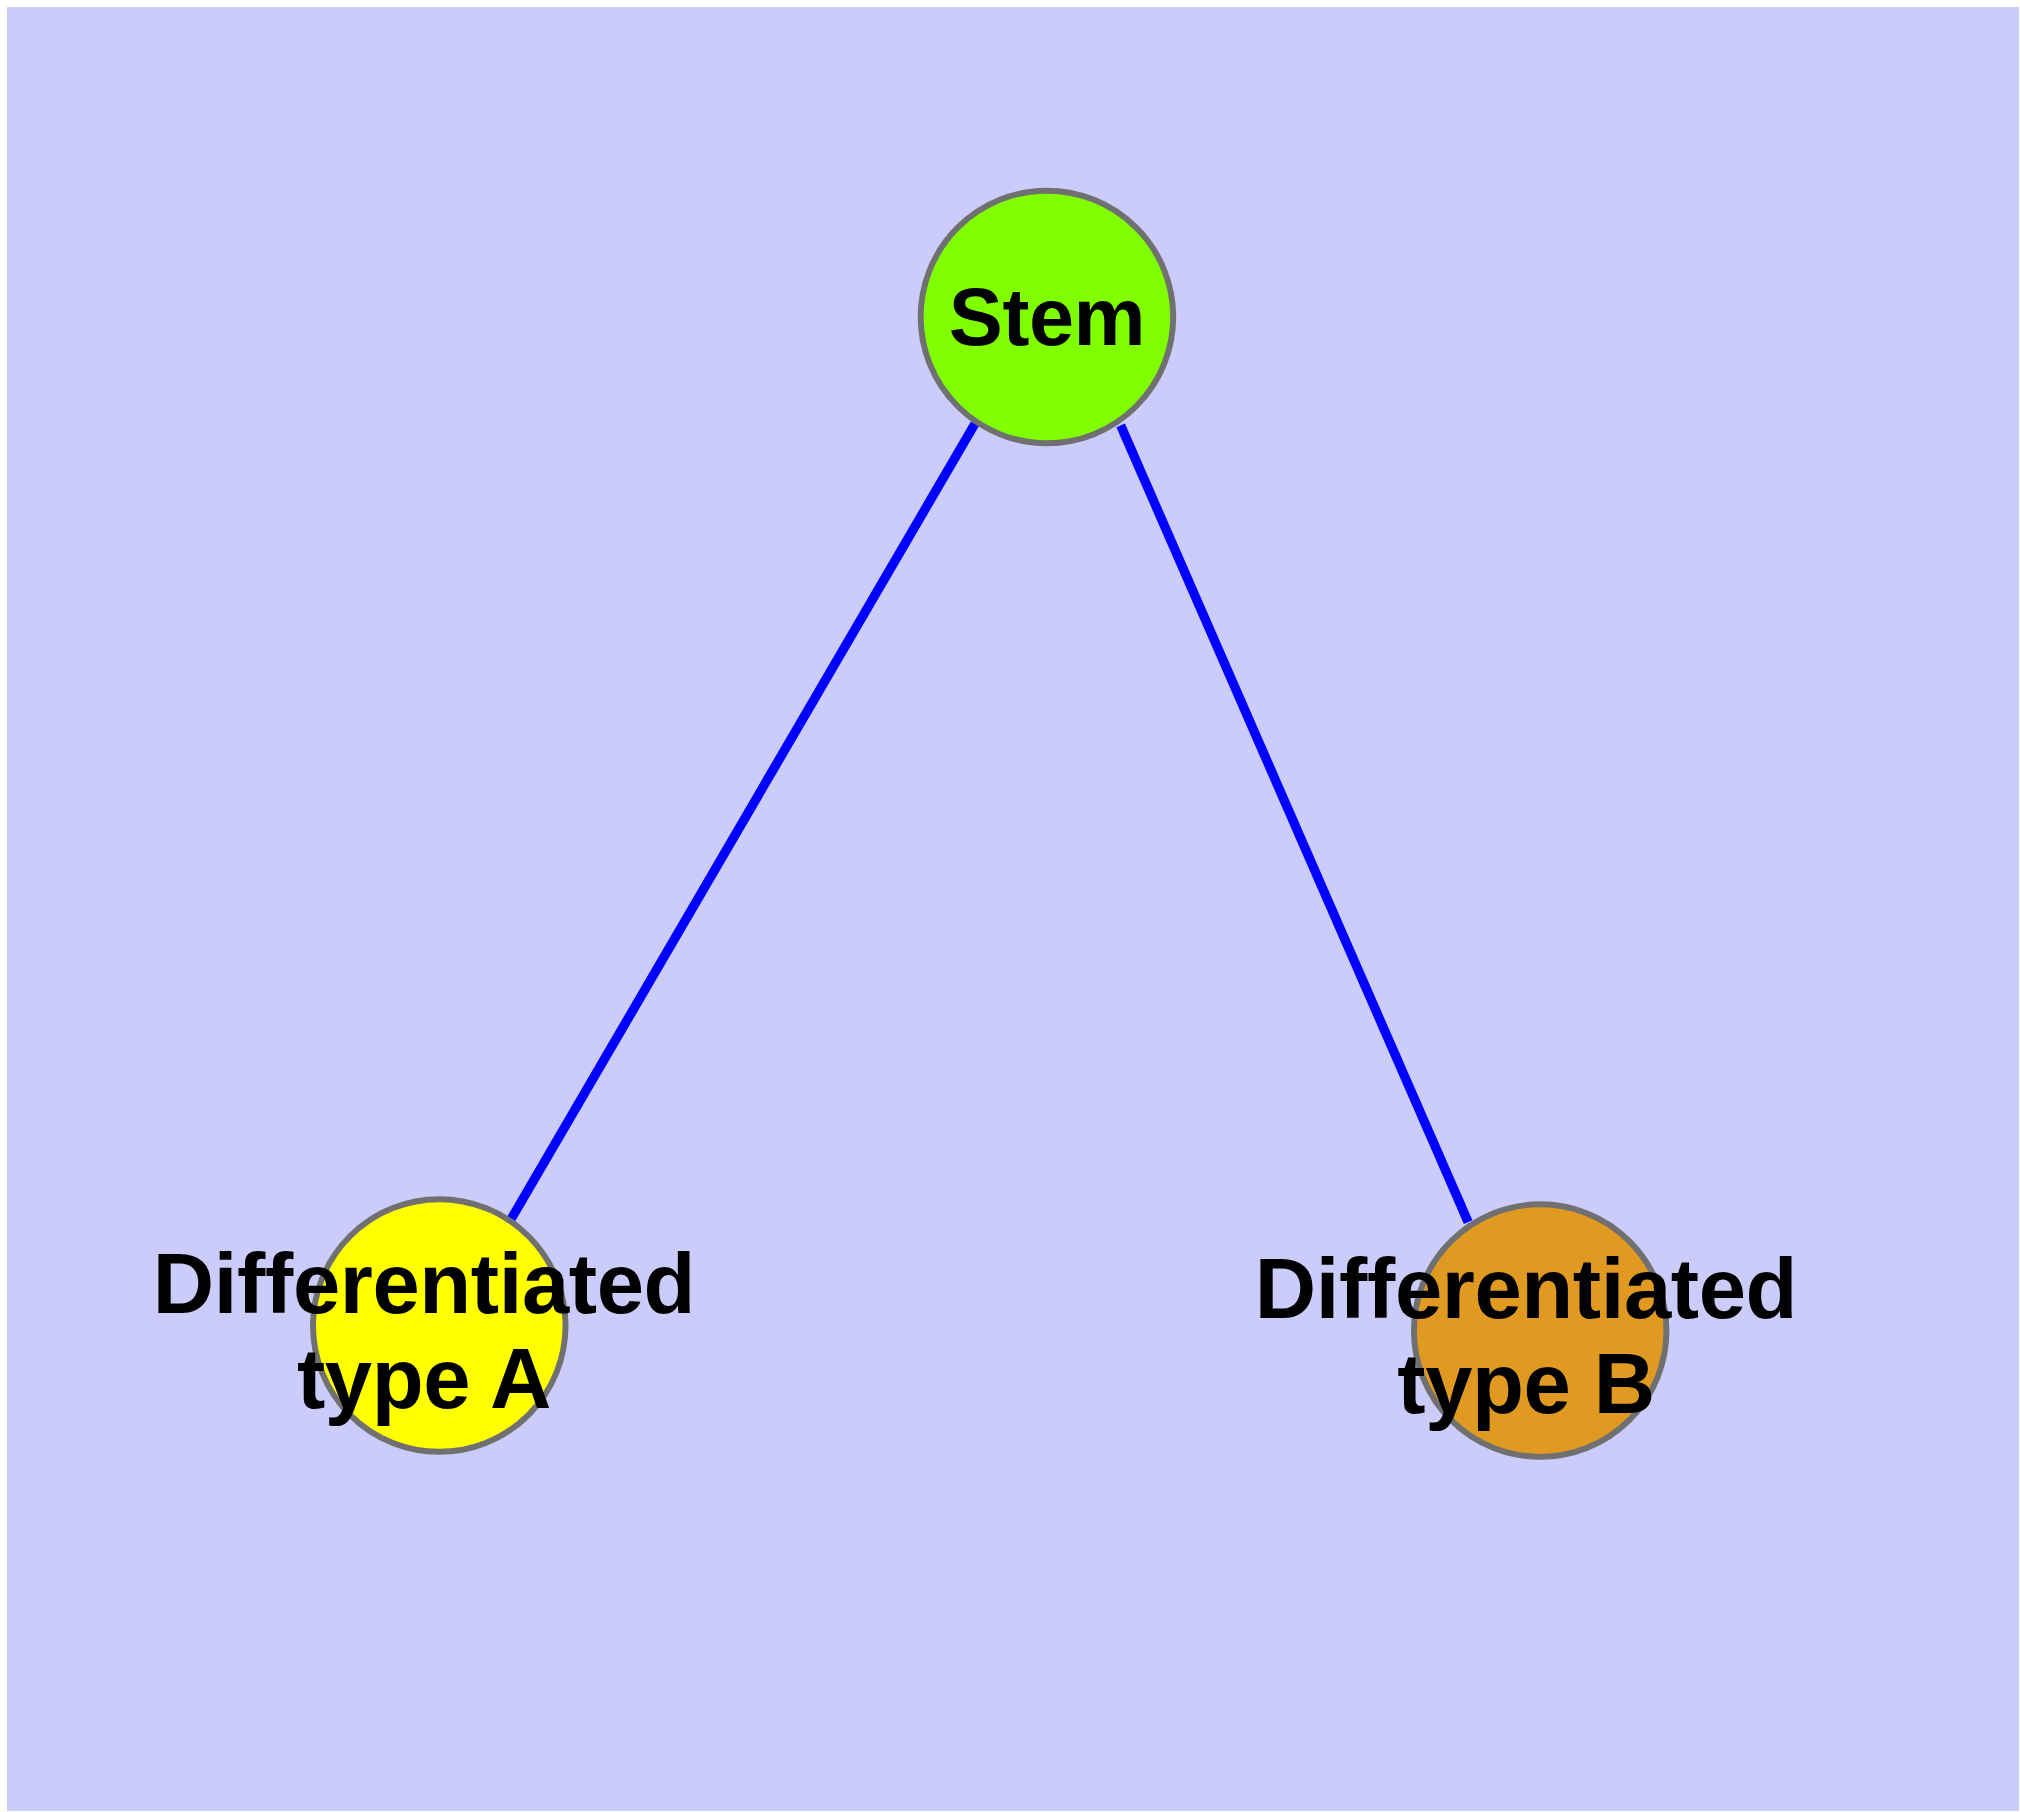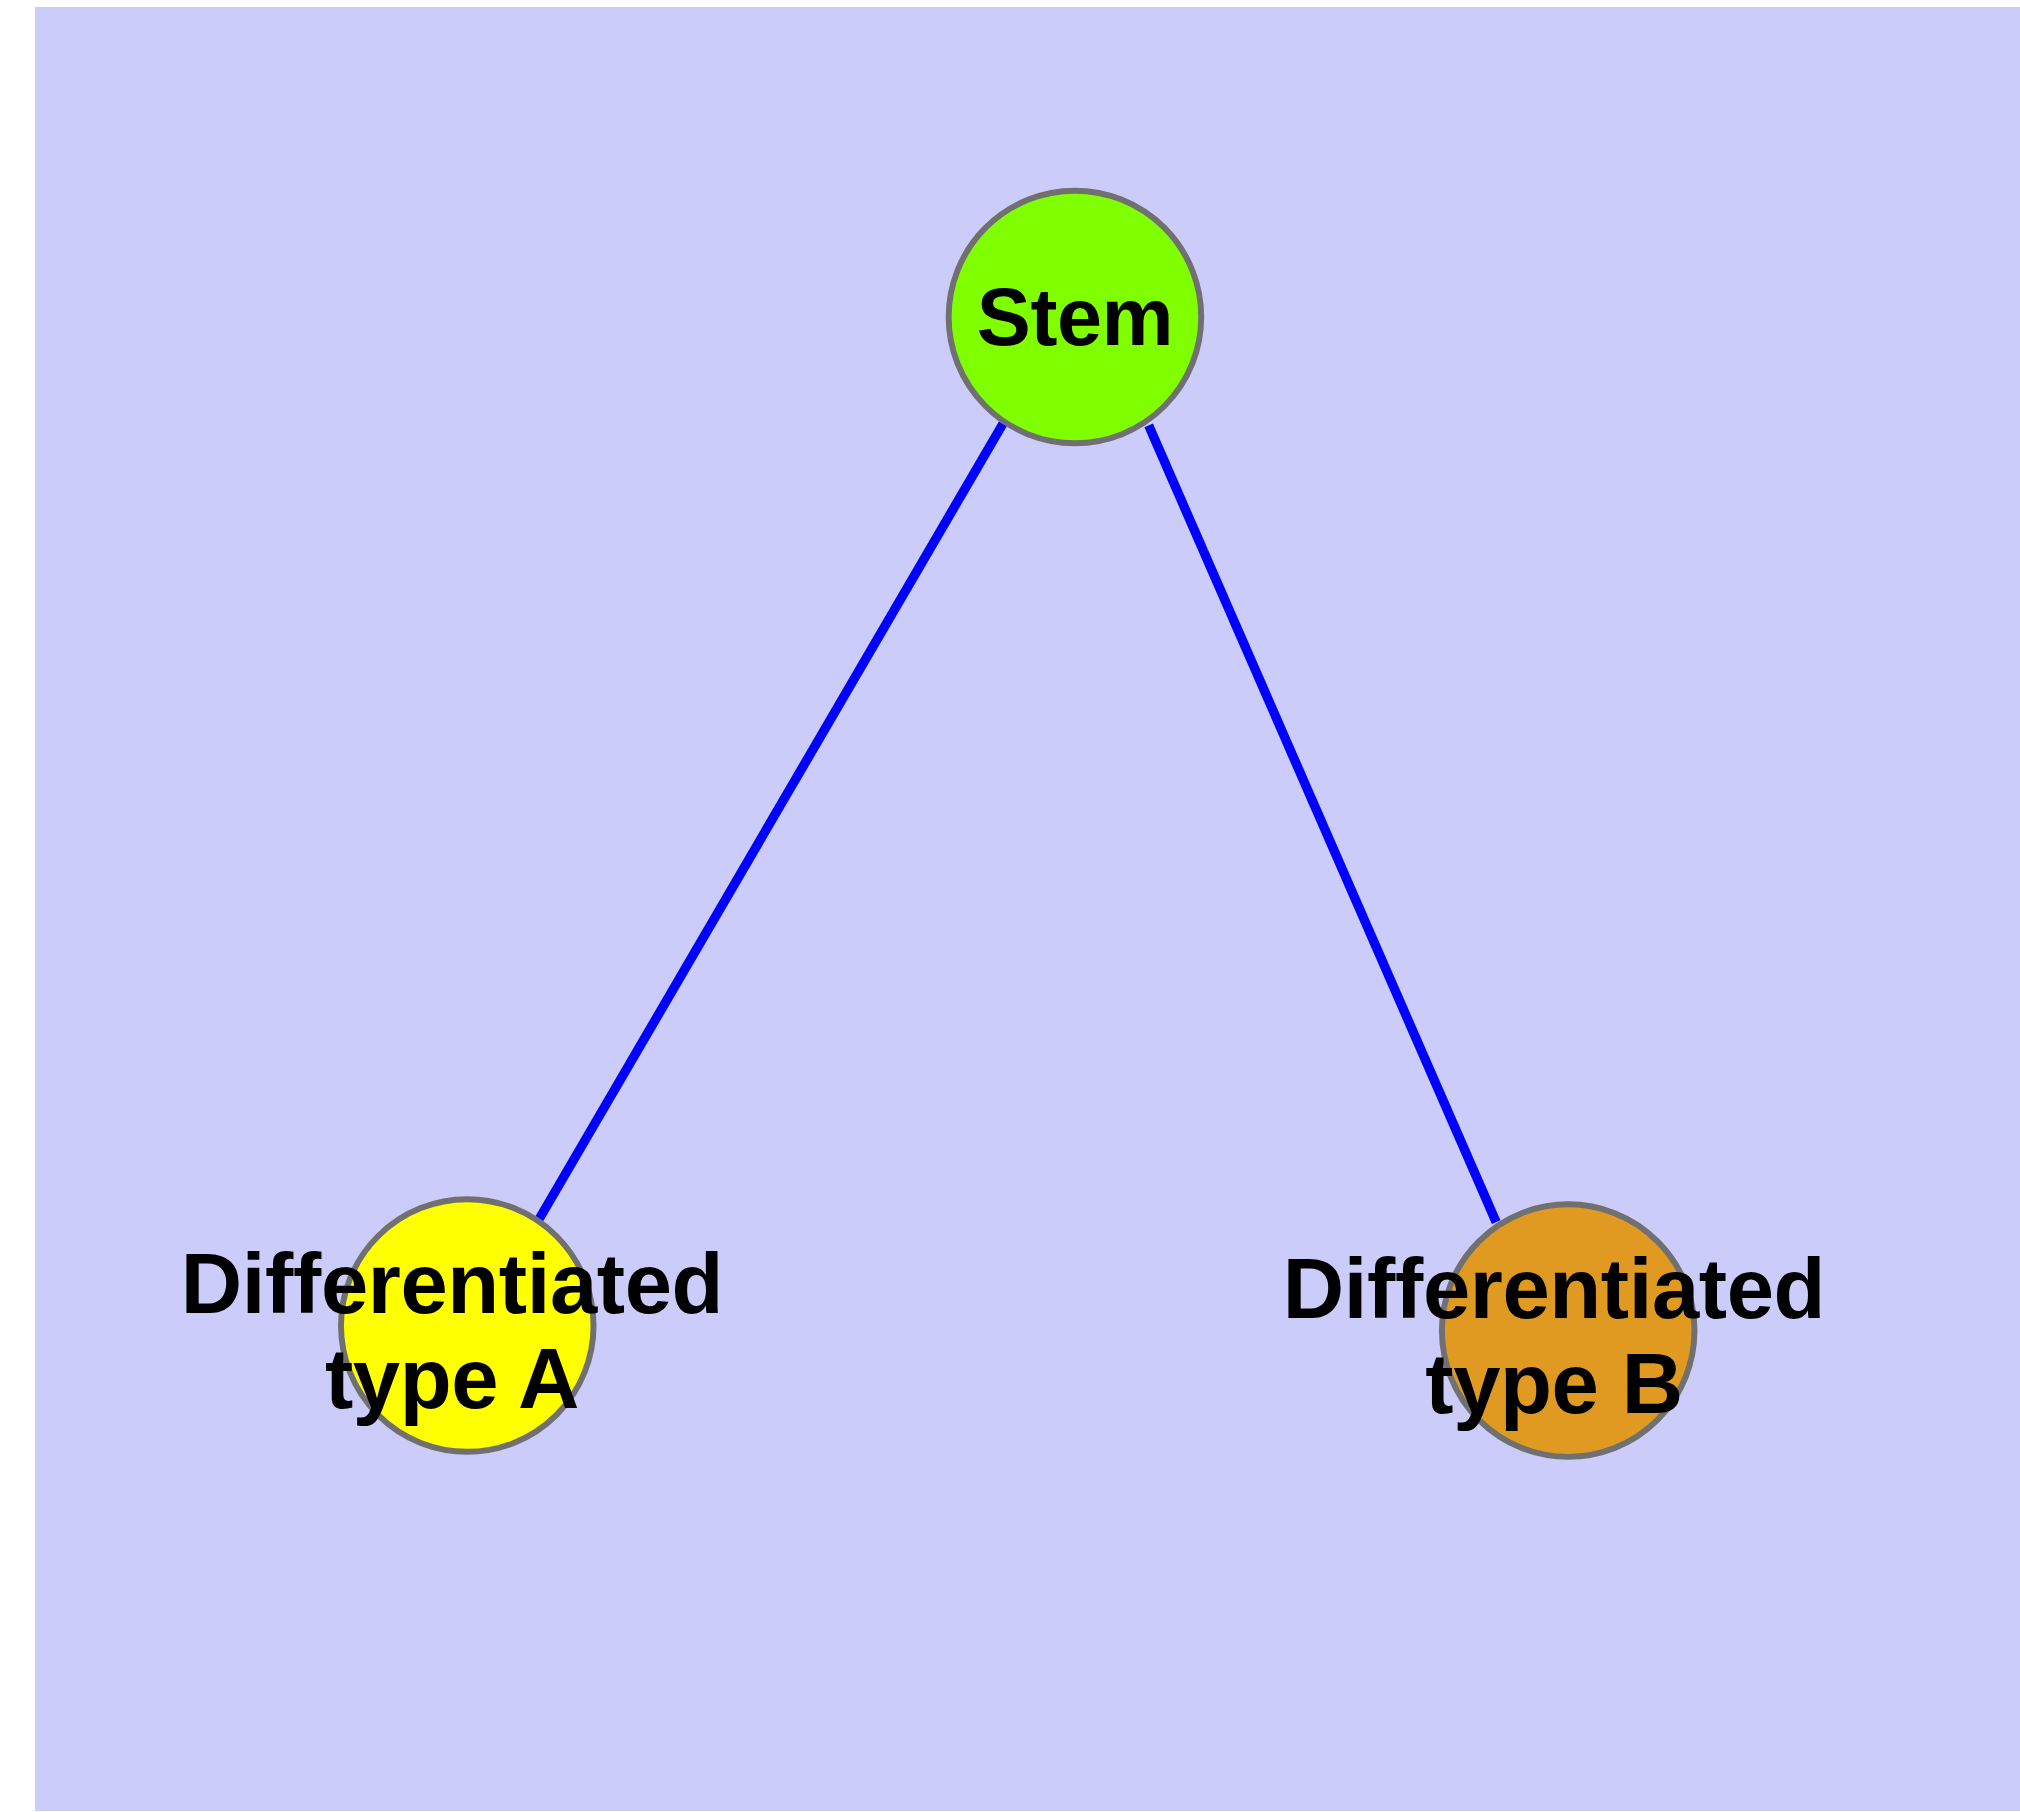--- a/index.html
+++ b/index.html
@@ -13,21 +13,20 @@
     height: 1812px;
     overflow: hidden;
     font-family: "Liberation Sans", sans-serif;
   }
   #canvas {
     position: absolute;
     left: 0;
     top: 0;
     width: 1690px;
     height: 1812px;
-    margin-left: 28px;
   }
   #plot-background {
     position: absolute;
     left: 6.8px;
     top: 6.8px;
     width: 2012px;
     height: 1804px;
     background: #ccccfa;
   }
   #graph-svg {

